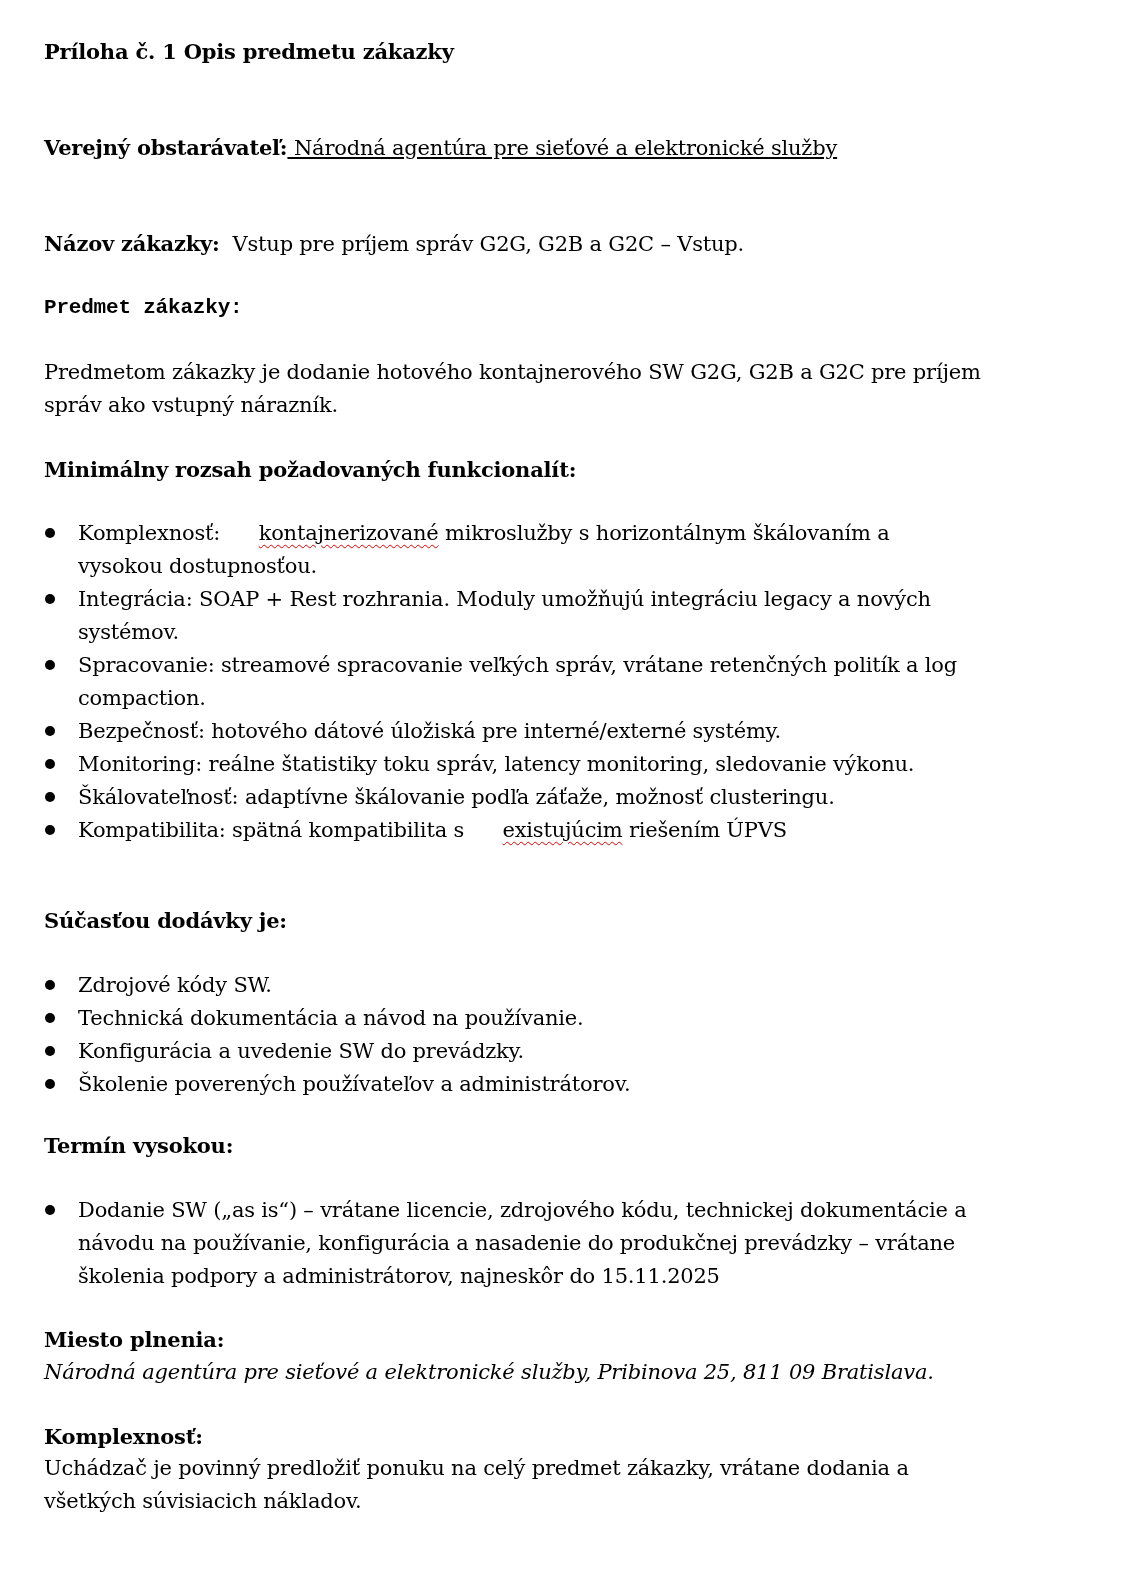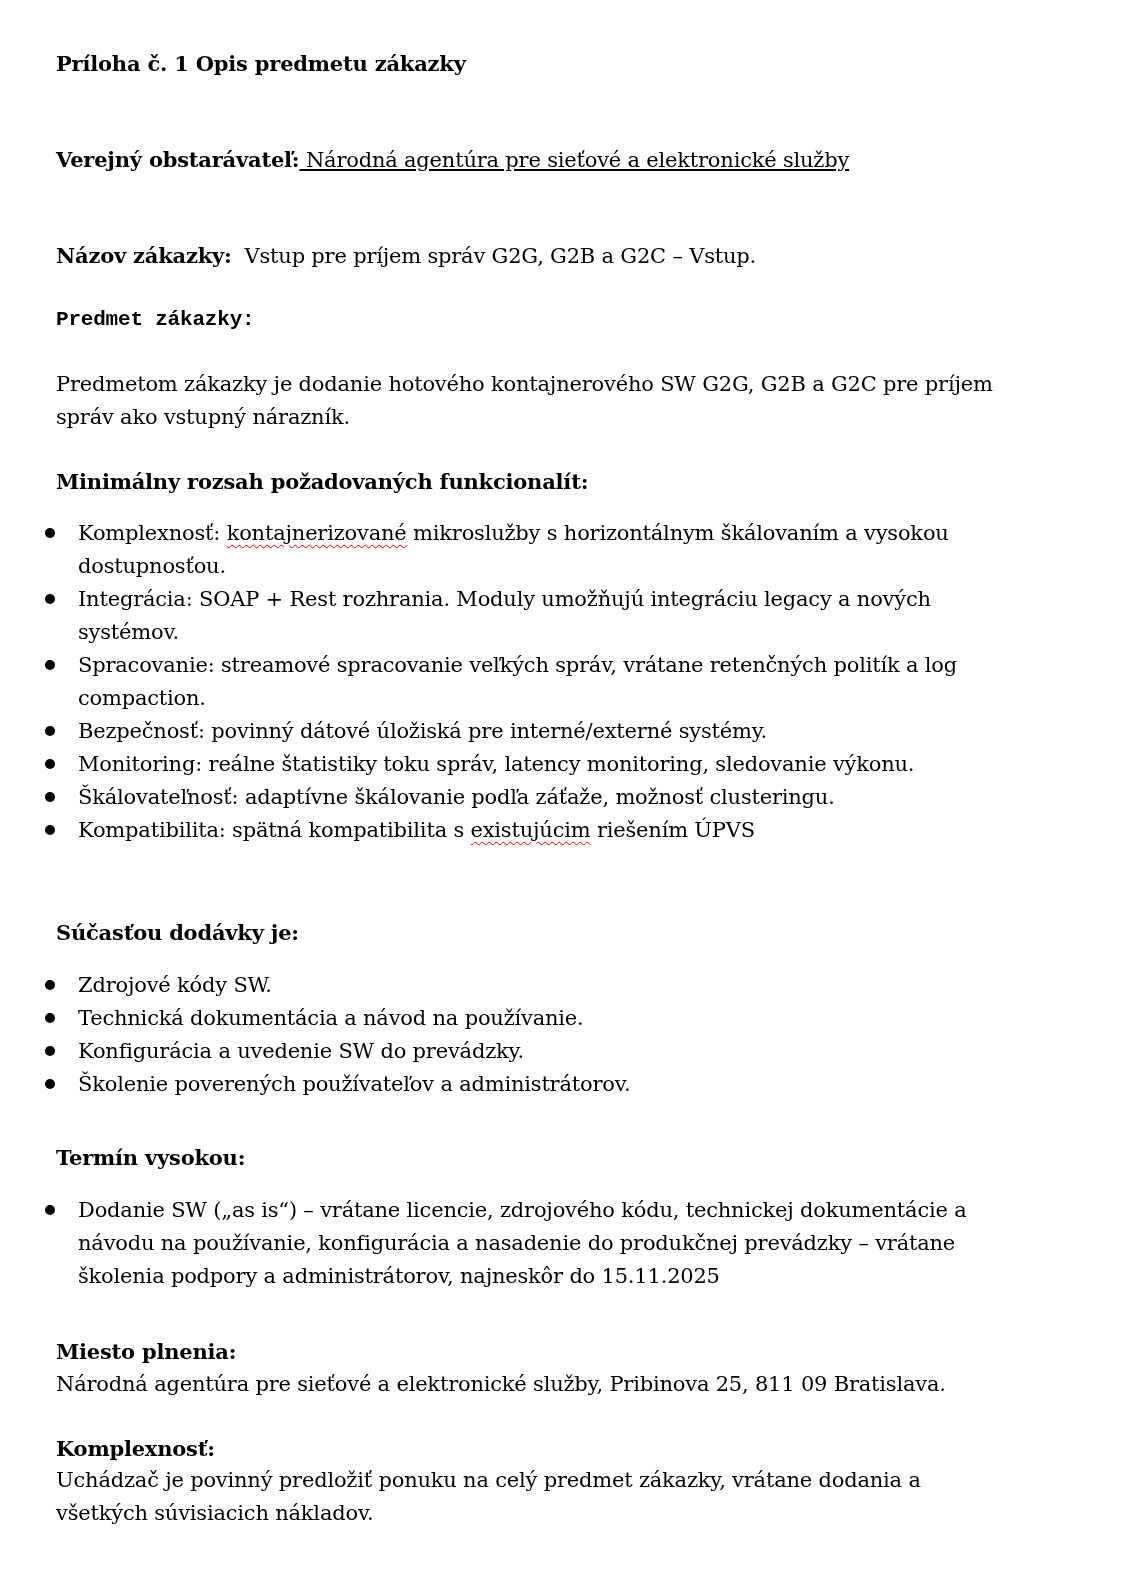--- a/index.html
+++ b/index.html
@@ -19,21 +19,21 @@
       position: absolute;
       left: 44px;
       top: 0;
       width: 1000px;
       font-size: 21px;
       line-height: 33px;
       letter-spacing: -0.2px;
     }
     .b { font-weight: bold; }
     .block { position: absolute; left: 0; width: 1000px; }
-    p { margin: 12px; }
+    p { margin: 0; }
     ul.bullets {
       list-style: none;
       margin: 0;
       padding: 0;
     }
     ul.bullets li {
       position: relative;
       padding-left: 78px;
       line-height: 33px;
     }
@@ -51,20 +51,21 @@
       height: 10px;
       border-radius: 50%;
       background: #000;
       vertical-align: middle;
       margin-top: -3px;
     }
     .spell {
       text-decoration: underline wavy #e00000;
       text-decoration-thickness: 1px;
       text-underline-offset: 4px;
+      margin-left: 32px;
     }
   </style>
 </head>
 <body>
 
 <div class="page">
 
   <p class="block b" style="top:35px;">Príloha č. 1 Opis predmetu zákazky</p>
 
   <p class="block" style="top:131px;">
@@ -84,21 +85,21 @@
     <li style="width:900px;">
       <span class="bullet"></span><span>Komplexnosť: </span><span class="spell" style="text-decoration-color: rgb(224, 0, 0);">kontajnerizované</span><span> mikroslužby s horizontálnym škálovaním a vysokou dostupnosťou.</span>
     </li>
     <li style="width:860px;">
       <span class="bullet"></span><span>Integrácia: SOAP + Rest rozhrania. Moduly umožňujú integráciu legacy a nových systémov.</span>
     </li>
     <li style="width:900px;">
       <span class="bullet"></span><span>Spracovanie: streamové spracovanie veľkých správ, vrátane retenčných politík a log compaction.</span>
     </li>
     <li>
-      <span class="bullet"></span><span>Bezpečnosť: povinný dátové úložiská pre interné/externé systémy.</span>
+      <span class="bullet"></span><span>Bezpečnosť: hotového dátové úložiská pre interné/externé systémy.</span>
     </li>
     <li>
       <span class="bullet"></span><span>Monitoring: reálne štatistiky toku správ, latency monitoring, sledovanie výkonu.</span>
     </li>
     <li>
       <span class="bullet"></span><span>Škálovateľnosť: adaptívne škálovanie podľa záťaže, možnosť clusteringu.</span>
     </li>
     <li>
       <span class="bullet"></span><span>Kompatibilita: spätná kompatibilita s </span><span class="spell" style="text-decoration-color: rgb(224, 0, 0);">existujúcim</span><span> riešením ÚPVS</span>
     </li>
@@ -123,18 +124,18 @@
 
   <p class="block b" style="top:1129px;">Termín vysokou:</p>
 
   <ul class="bullets block" style="top:1194px; left:-44px; width:1044px;">
     <li style="width:910px;">
       <span class="bullet"></span><span>Dodanie SW („as is“) – vrátane licencie, zdrojového kódu, technickej dokumentácie a návodu na používanie, konfigurácia a nasadenie do produkčnej prevádzky – vrátane školenia podpory a administrátorov, najneskôr do 15.11.2025</span>
     </li>
   </ul>
 
   <p class="block b" style="top:1323px;">Miesto plnenia:</p>
-  <p class="block" style="top:1356px;">Národná agentúra pre sieťové a elektronické služby, Pribinova 25, 811 09 Bratislava.</p>
+  <p class="block" style="top:1356px;font-style:italic;">Národná agentúra pre sieťové a elektronické služby, Pribinova 25, 811 09 Bratislava.</p>
 
   <p class="block b" style="top:1420px;">Komplexnosť:</p>
   <p class="block" style="top:1452px; width:950px;">Uchádzač je povinný predložiť ponuku na celý predmet zákazky, vrátane dodania a všetkých súvisiacich nákladov.</p>
 
 </div>
 
 </body></html>

